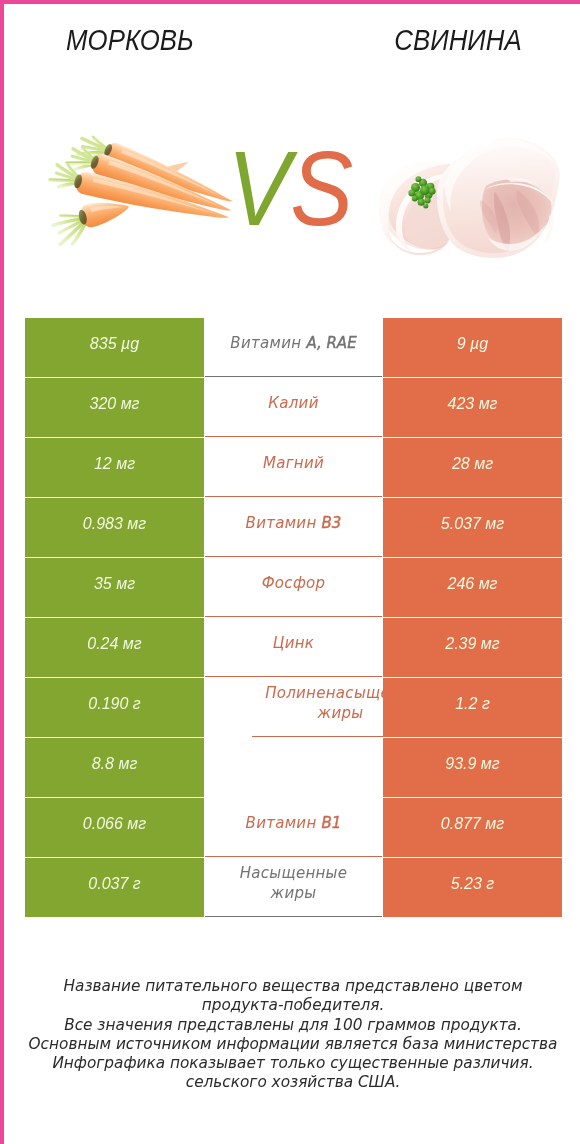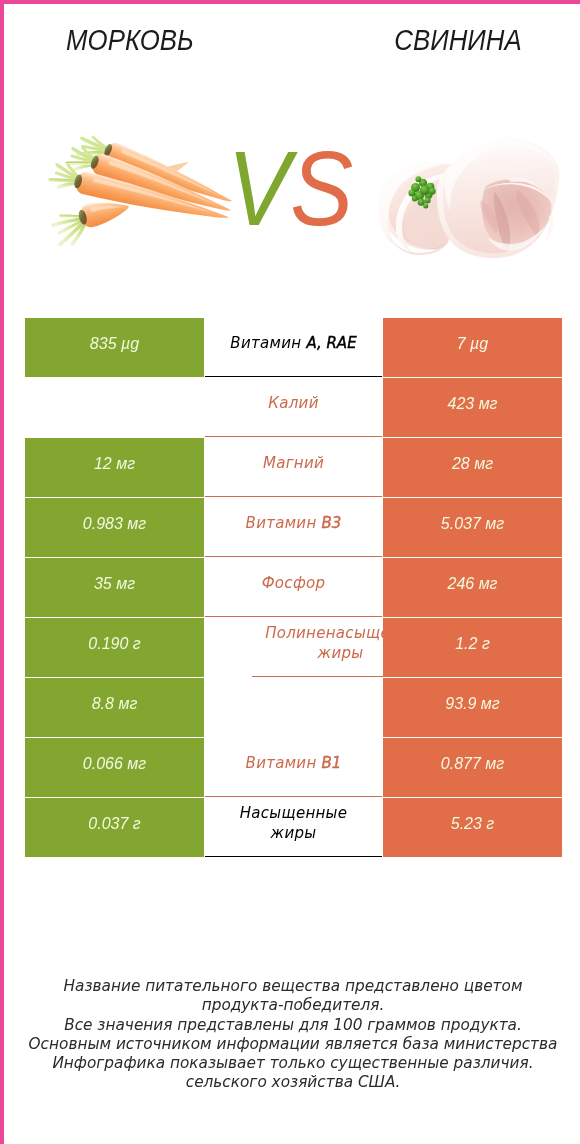--- a/index.html
+++ b/index.html
@@ -26,21 +26,21 @@
   .cell-left,.cell-right{position:absolute;top:0;width:179px;height:58.5px;display:flex;align-items:center;justify-content:center;font-size:16px;line-height:1;color:#F2FADF;padding-bottom:6px;box-sizing:border-box;}
   .cell-left{left:0;background:#82A630;}
   .cell-right{left:358px;background:#E26D49;}
   .cell-label{position:absolute;left:180px;top:0;width:177px;height:58.5px;display:flex;align-items:center;justify-content:center;text-align:center;font-family:"DejaVu Sans",sans-serif;font-size:15px;line-height:1.33;box-sizing:border-box;border-bottom:1px solid currentColor;overflow:visible;padding:0 14px 6px;letter-spacing:0.3px;}
   .cell-label > span{display:block;}
   .cell-left,.cell-right{z-index:2;}
   .cell-label{z-index:1;}
 
   .footer{position:absolute;left:0;top:973px;width:578px;text-align:center;font-family:"DejaVu Sans",sans-serif;font-size:15.3px;line-height:19.3px;color:#2b2b2b;}
 
-  .label-left{color:#000000;}
+  .label-left{color:#737373;}
   .label-right{color:#CB6A4D;}
   .cell-label b.latin{font-weight:400;letter-spacing:0;-webkit-text-stroke:0.42px currentColor;}
   .row-6 .cell-label{text-indent:16px;margin-left:47px;}
 </style>
 </head>
 <body>
 
 <div class="page">
 
   <div class="product-title title-left">МОРКОВЬ</div>
@@ -245,23 +245,24 @@
       <span class="vs-v">V</span><span class="vs-s">S</span>
     </div>
   </div>
 
   <div class="table">
   <div class="row row-0">
     <div class="cell-left">835 µg</div>
     <div class="cell-label label-left">
           <span>Витамин <b class="latin">A, RAE</b></span>
         </div>
-    <div class="cell-right">7 µg</div>
+    <div class="cell-right">9 µg</div>
   </div>
   <div class="row row-1">
+    <div class="cell-left">320 мг</div>
     <div class="cell-label label-right">
           <span>Калий</span>
         </div>
     <div class="cell-right">423 мг</div>
   </div>
   <div class="row row-2">
     <div class="cell-left">12 мг</div>
     <div class="cell-label label-right">
           <span>Магний</span>
         </div>
@@ -273,20 +274,27 @@
           <span>Витамин <b class="latin">B3</b></span>
         </div>
     <div class="cell-right">5.037 мг</div>
   </div>
   <div class="row row-4">
     <div class="cell-left">35 мг</div>
     <div class="cell-label label-right">
           <span>Фосфор</span>
         </div>
     <div class="cell-right">246 мг</div>
+  </div>
+  <div class="row row-5">
+    <div class="cell-left">0.24 мг</div>
+    <div class="cell-label label-right">
+          <span>Цинк</span>
+        </div>
+    <div class="cell-right">2.39 мг</div>
   </div>
   <div class="row row-6">
     <div class="cell-left">0.190 г</div>
     <div class="cell-label label-right">
           <span>Полиненасыщенные жиры</span>
         </div>
     <div class="cell-right">1.2 г</div>
   </div>
   <div class="row row-7">
     <div class="cell-left">8.8 мг</div>

